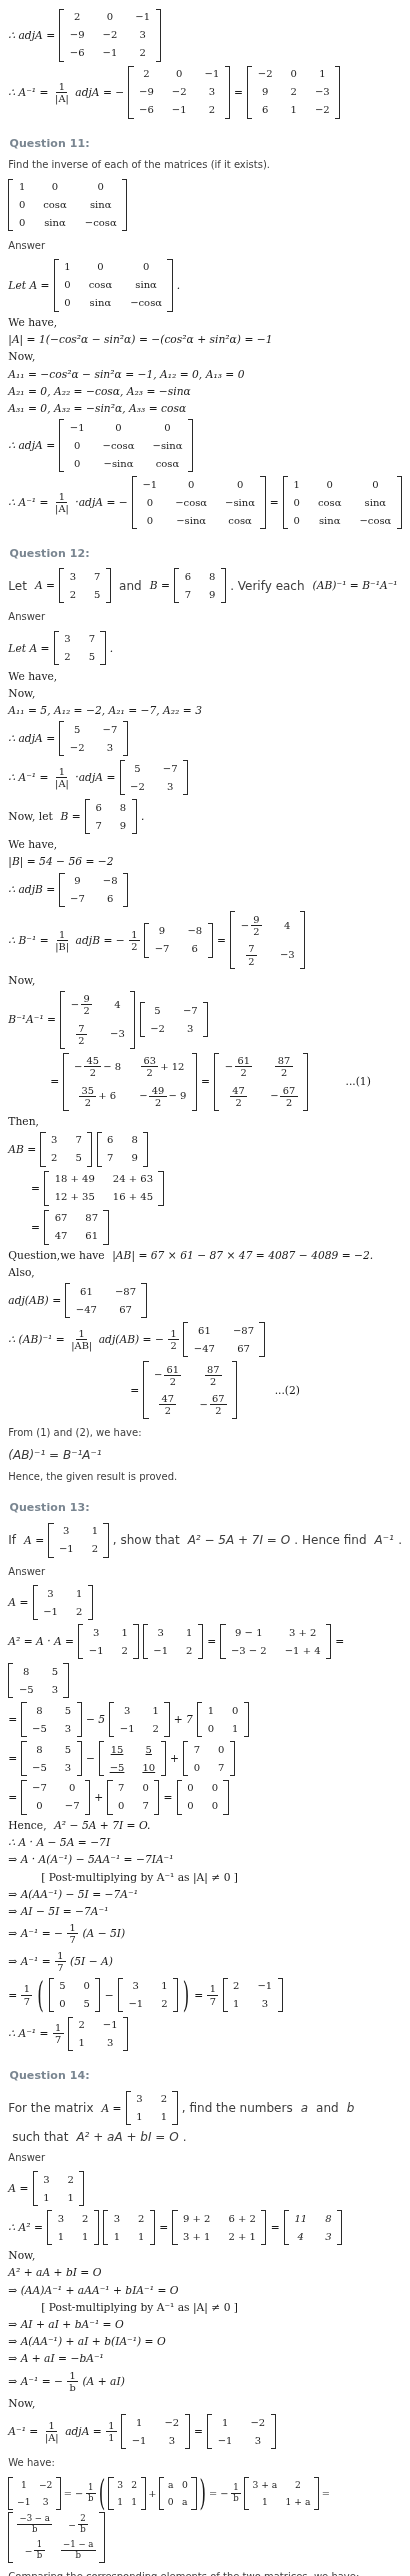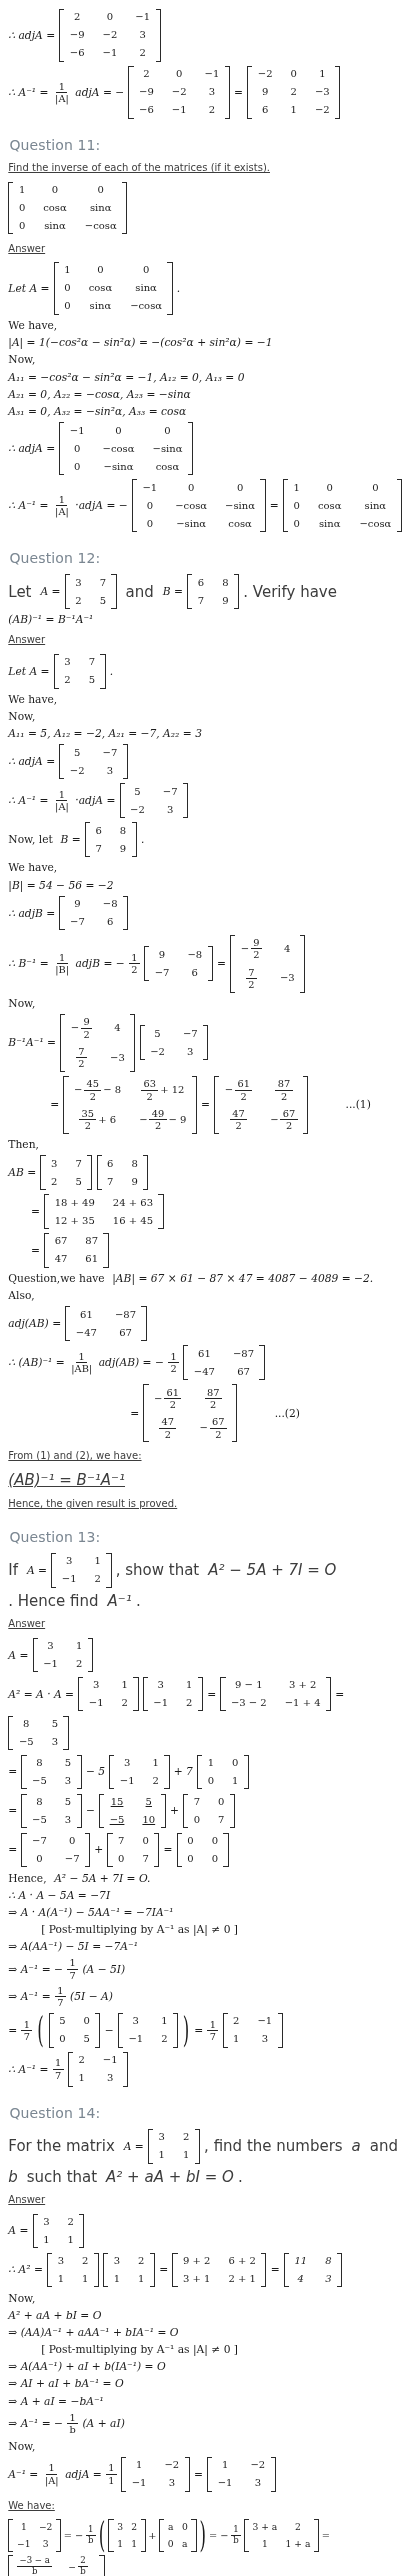--- a/index.html
+++ b/index.html
@@ -1,31 +1,31 @@
 <!DOCTYPE html>
 <html style="font-size:9.5px"><head>
 <meta charset="utf-8">
 <style>
   html,body{margin:0;padding:0;background:#ffffff;}
   body{width:410px;min-height:2576px;box-sizing:border-box;padding:4.8px 7.1px 18px 8.3px;
        font-family:"DejaVu Sans","Liberation Sans",sans-serif;}
   
-  .q-heading{font-family:"DejaVu Sans","Liberation Sans",sans-serif;font-weight:normal;
-             font-size:14px;color:#7a8691;margin:18px 0 8.3px 1.2px;letter-spacing:0.1px;}
+  .q-heading{font-family:"DejaVu Sans","Liberation Sans",sans-serif;font-weight:bold;
+             font-size:11px;color:#7a8691;margin:18px 0 8.3px 1.2px;letter-spacing:0.1px;}
   
-  .para{font-size:10px;color:#3d3d3d;margin:7.1px 0;line-height:1.35;text-decoration:underline;}
+  .para{font-size:10px;color:#3d3d3d;margin:7.1px 0;line-height:1.35;}
   
   .math-line{display:flex;align-items:center;flex-wrap:wrap;gap:4.2px;margin:4.2px 0;
              font-family:"DejaVu Serif","Liberation Serif",serif;color:#1b1b1b;font-size:10.7px;}
   .ind1{margin-left:22.6px;}
   .ind2{margin-left:42px;}
   .ind3{margin-left:122px;}
   .mt{white-space:pre-wrap;}
   .it{font-style:italic;}
-  .pt{font-family:"DejaVu Sans","Liberation Sans",sans-serif;font-size:15px;color:#3d3d3d;white-space:pre-wrap;}
+  .pt{font-family:"DejaVu Sans","Liberation Sans",sans-serif;font-size:12px;color:#3d3d3d;white-space:pre-wrap;}
   
   .matrix{display:inline-flex;align-items:center;}
   .mb{align-self:stretch;width:4.2px;}
   .mb.l{border-left:1px solid #2a2a2a;border-top:1px solid #2a2a2a;border-bottom:1px solid #2a2a2a;margin-right:1.8px;}
   .mb.r{border-right:1px solid #2a2a2a;border-top:1px solid #2a2a2a;border-bottom:1px solid #2a2a2a;margin-left:1.8px;}
   .mgrid{display:grid;row-gap:6px;column-gap:18px;align-items:center;justify-items:center;padding:2.4px 3.6px;}
   .mcell{display:inline-flex;align-items:center;justify-content:center;gap:1.8px;line-height:12px;font-size:10px;white-space:pre;}
   
   .frac{display:inline-flex;flex-direction:column;align-items:center;line-height:1.15;font-size:9.8px;}
   .fn{border-bottom:0.8px solid #222;padding:0 2.4px;}
@@ -234,21 +234,21 @@
       <span class="matrix">
         <span class="mb l"></span>
         <span class="mgrid" style="grid-template-columns: repeat(2, auto);">
           <span class="mcell"><span class="mt">6</span></span>
           <span class="mcell"><span class="mt">8</span></span>
           <span class="mcell"><span class="mt">7</span></span>
           <span class="mcell"><span class="mt">9</span></span>
         </span>
         <span class="mb r"></span>
       </span>
-      <span class="pt">. Verify have </span>
+      <span class="pt">. Verify each </span>
       <span class="mt it">(AB)⁻¹ = B⁻¹A⁻¹</span>
     </div>
     <div class="para">Answer</div>
     <div class="math-line">
       <span class="mt it">Let A =</span>
       <span class="matrix">
         <span class="mb l"></span>
         <span class="mgrid" style="grid-template-columns: repeat(2, auto);">
           <span class="mcell"><span class="mt">3</span></span>
           <span class="mcell"><span class="mt">7</span></span>
@@ -718,20 +718,23 @@
     </div>
     <div class="math-line">
       <span class="mt it">∴ A · A − 5A = −7I</span>
     </div>
     <div class="math-line">
       <span class="mt it">⇒ A · A(A⁻¹) − 5AA⁻¹ = −7IA⁻¹</span>
       <span class="mt note">[ Post-multiplying by A⁻¹ as |A| ≠ 0 ]</span>
     </div>
     <div class="math-line">
       <span class="mt it">⇒ A(AA⁻¹) − 5I = −7A⁻¹</span>
+    </div>
+    <div class="math-line">
+      <span class="mt it">⇒ AI − 5I = −7A⁻¹</span>
     </div>
     <div class="math-line">
       <span class="mt it">⇒ A⁻¹ = −</span>
       <span class="frac">
         <span class="fn">1</span>
         <span class="fd">7</span>
       </span>
       <span class="mt it">(A − 5I)</span>
     </div>
     <div class="math-line">
@@ -889,24 +892,24 @@
       <span class="mt">Now,</span>
     </div>
     <div class="math-line">
       <span class="mt it">A² + aA + bI = O</span>
     </div>
     <div class="math-line">
       <span class="mt it">⇒ (AA)A⁻¹ + aAA⁻¹ + bIA⁻¹ = O</span>
       <span class="mt note">[ Post-multiplying by A⁻¹ as |A| ≠ 0 ]</span>
     </div>
     <div class="math-line">
+      <span class="mt it">⇒ AI + aI + bA⁻¹ = O</span>
+    </div>
+    <div class="math-line">
       <span class="mt it">⇒ A(AA⁻¹) + aI + b(IA⁻¹) = O</span>
-    </div>
-    <div class="math-line">
-      <span class="mt it">⇒ AI + aI + bA⁻¹ = O</span>
     </div>
     <div class="math-line">
       <span class="mt it">⇒ A + aI = −bA⁻¹</span>
     </div>
     <div class="math-line">
       <span class="mt it">⇒ A⁻¹ = −</span>
       <span class="frac">
         <span class="fn">1</span>
         <span class="fd">b</span>
       </span>

